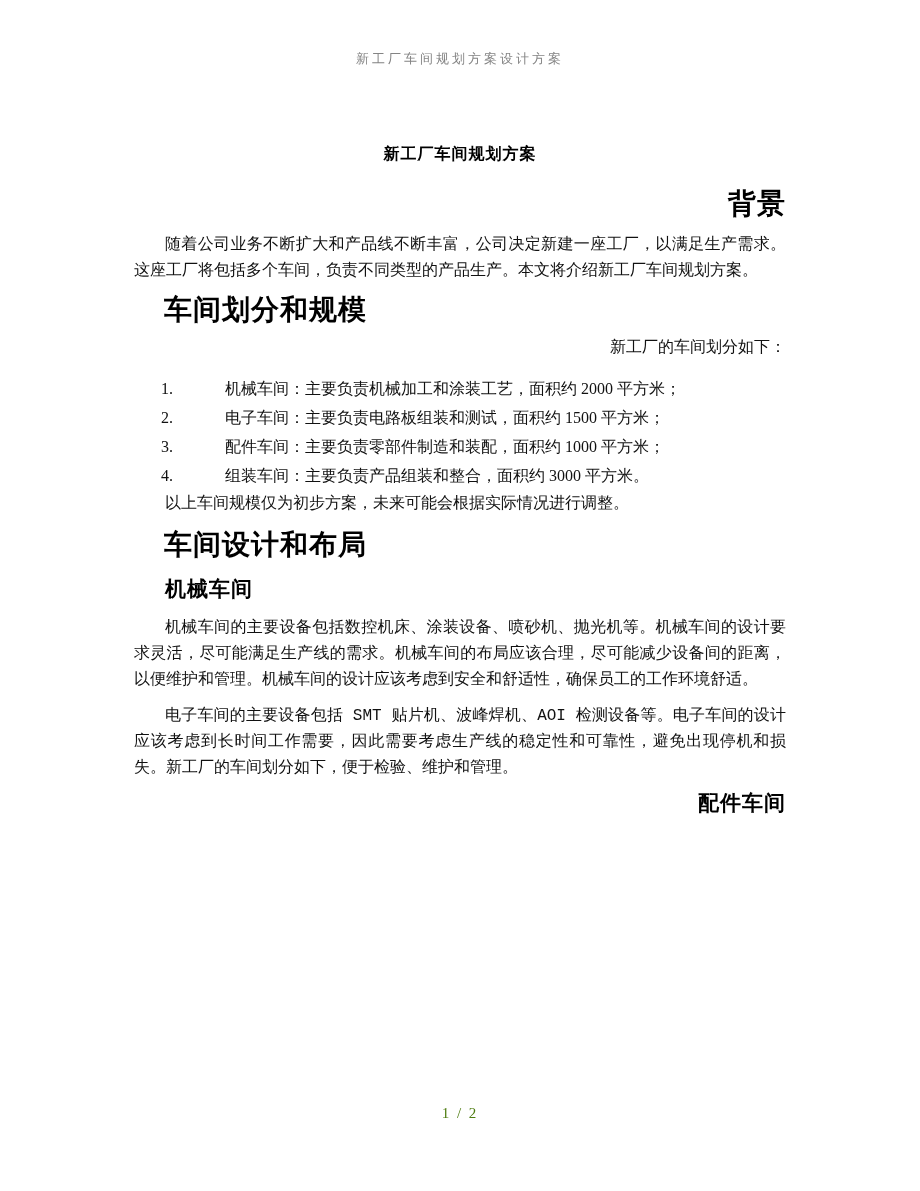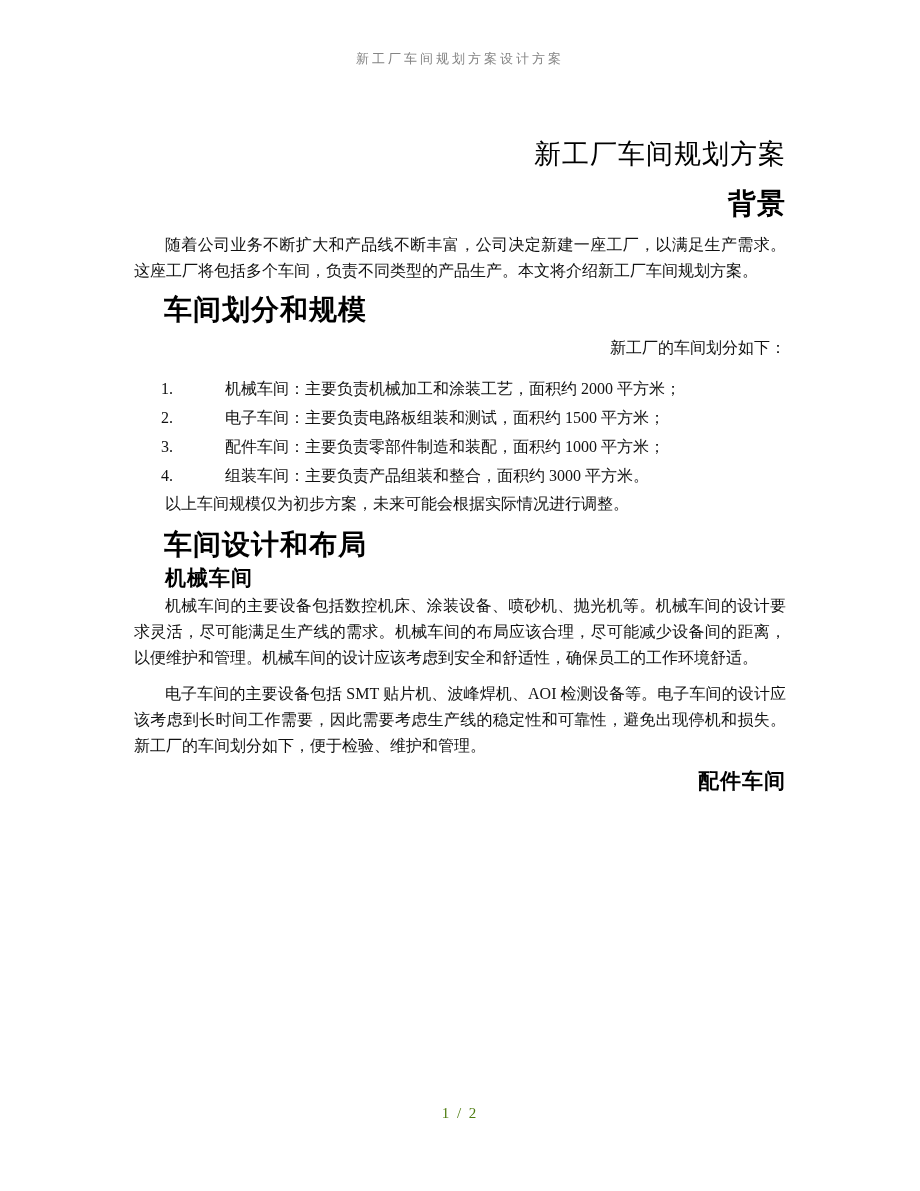--- a/index.html
+++ b/index.html
@@ -29,23 +29,23 @@
     color: #848484;
   }
   .content {
     position: absolute;
     top: 0;
     left: 134px;
     width: 652px;
     padding-top: 136px;
   }
   .doc-title {
-    text-align: right;
-    font-size: 27px;
-    font-weight: normal;
+    text-align: center;
+    font-size: 16px;
+    font-weight: bold;
     line-height: 36px;
     letter-spacing: 1px;
     color: #000;
   }
   .h1 {
     font-size: 28px;
     font-weight: bold;
     line-height: 36px;
     padding-left: 30px;
     letter-spacing: 1px;
@@ -58,38 +58,39 @@
     padding-left: 31px;
     letter-spacing: 1px;
     color: #000;
   }
   .para {
     font-size: 16px;
     line-height: 26px;
     text-indent: 31px;
     text-align: justify;
     color: #111;
+    font-family: Liberation Mono, monospace;
   }
   .num-list { list-style: none; }
   .num-list li {
     display: flex;
     font-size: 16px;
     line-height: 29px;
     padding-left: 27px;
     color: #111;
   }
   .num-list .li-num {
     width: 64px;
     flex: none;
   }
   .li-text { flex: 1; }
   
   .mt-14 { margin-top: 14px; text-align: right; }
   .mt-13 { margin-top: 13px; }
-  .mt-11 { }
+  .mt-11 { margin-top: 11px; }
   .mt-10 { margin-top: 10px; }
   .mt-8  { margin-top: 8px; }
   .mt-7  { margin-top: 7px; text-align: right; }
   .mt-1  { margin-top: 1px; }
   .page-footer {
     position: absolute;
     top: 1102px;
     left: 0;
     width: 100%;
     text-align: center;

